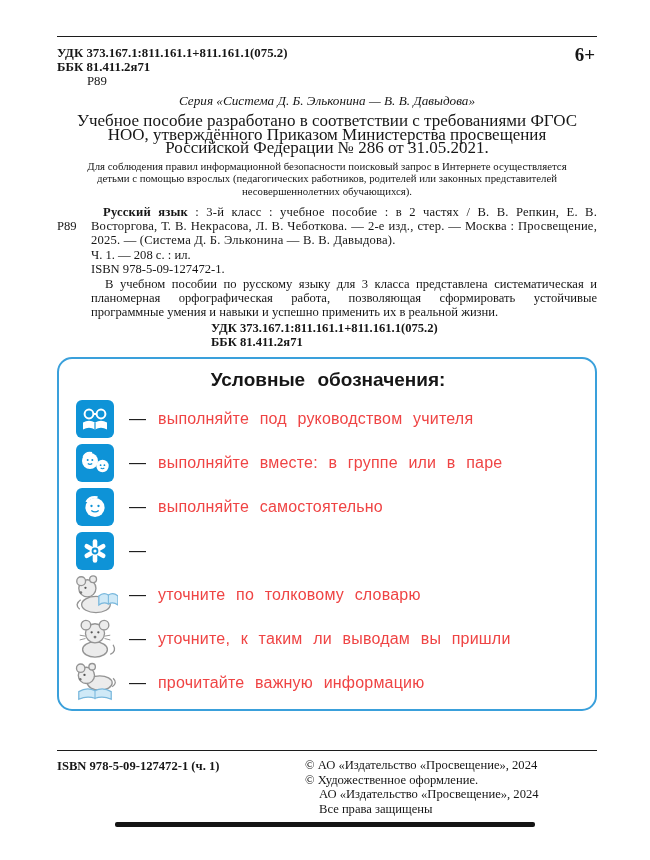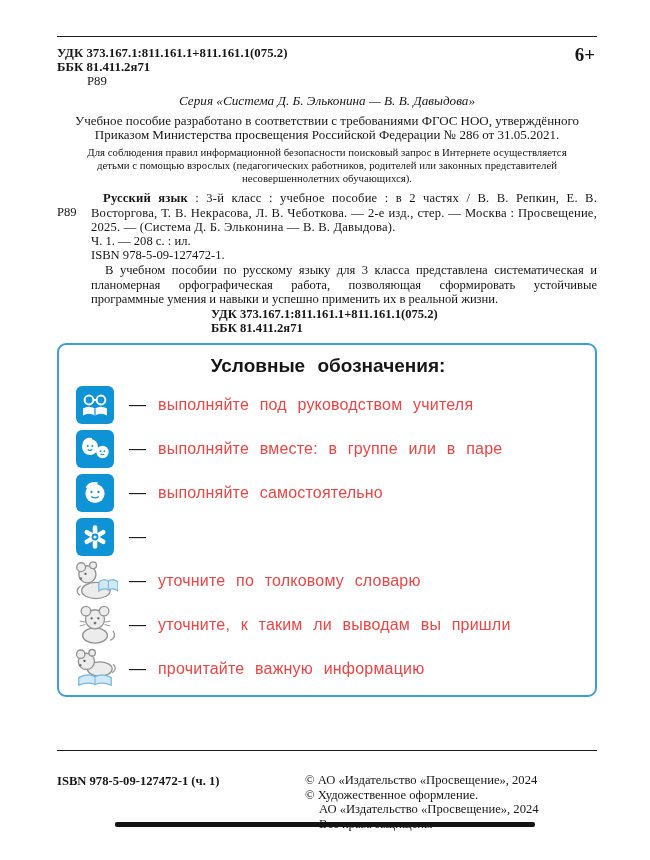--- a/index.html
+++ b/index.html
@@ -13,48 +13,48 @@
   .content { position:absolute; left:57px; right:53px; top:36px; }
   .top-rule { border-top:1.6px solid #1c1c1c; margin-bottom:9px; }
 
   .head-row { position:relative; }
   .age-badge { position:absolute; right:2px; top:-2px; font-weight:bold; font-size:19px; }
   .head-line { font-weight:bold; font-size:12.8px; line-height:14px; }
   .head-code { font-size:12.8px; line-height:14px; padding-left:30px; }
 
   .series-line { text-align:center; font-style:italic; font-size:13.2px; margin-top:5px; }
 
-  .fgos-note { text-align:center; font-size:13px; line-height:13.5px; margin:5px 8px 0; }
+  .fgos-note { text-align:center; font-size:17px; line-height:13.5px; margin:5px 8px 0; }
   .safety-note { text-align:center; font-size:10.8px; line-height:12.8px; margin:5px 14px 0; }
   .authors-line { text-align:center; font-size:12.8px; margin-top:7px; }
 
   .bib { position:relative; padding-left:34px; margin-top:7px; font-size:12.6px; line-height:14.2px; }
   .bib-code { position:absolute; left:0; top:14px; }
   .bib-entry { margin:0; text-align:justify; text-indent:12px; letter-spacing:0.2px; }
   .bib-line { margin:0; }
   .annotation { margin:1px 0 0; text-align:justify; text-indent:14px; }
   .udk-bottom { margin-top:1px; padding-left:120px; font-weight:bold; }
 
   .legend-box {
-    margin-top:8px; border:2.4px solid #3aa0db; border-radius:9px;
+    margin-top:8px; border:2.4px solid #3aa0db; border-radius:15px;
     padding:8px 10px 4px 12px; background:#fff;
   }
   .legend-title {
     text-align:center; font-family:"Liberation Sans","DejaVu Sans",sans-serif;
     font-weight:bold; font-size:19px; word-spacing:7px; margin:2px 0 6px;
   }
   .legend-row { display:flex; align-items:center; height:44px; }
   .legend-icon { width:48px; display:flex; justify-content:center; align-items:center; flex:0 0 48px; }
   .legend-dash { font-size:17px; margin:0 12px 0 10px; font-family:"Liberation Sans",sans-serif; }
   .legend-label {
     font-family:"Liberation Sans","DejaVu Sans",sans-serif;
     font-size:16px; word-spacing:6px; letter-spacing:0.2px; color:#ef4444;
   }
 
-  .footer { position:absolute; left:57px; right:53px; top:750px; border-top:1.6px solid #1c1c1c; padding-top:22px; }
+  .footer { position:absolute; left:57px; right:53px; top:750px; border-top:1.6px solid #1c1c1c; padding-top:7px; }
   .footer-cols { display:flex; justify-content:space-between; }
   .isbn-block { font-weight:bold; font-size:12.6px; line-height:16px; }
   .copyright-block { font-size:12.6px; line-height:14.5px; width:292px; }
   .copyright-indent { padding-left:14px; }
   .bottom-bar { position:absolute; left:50%; transform:translateX(-50%); top:822px; width:420px; height:5px; background:#141414; border-radius:2px; }
 </style>
 </head>
 <body>
 
 <div class="page">

